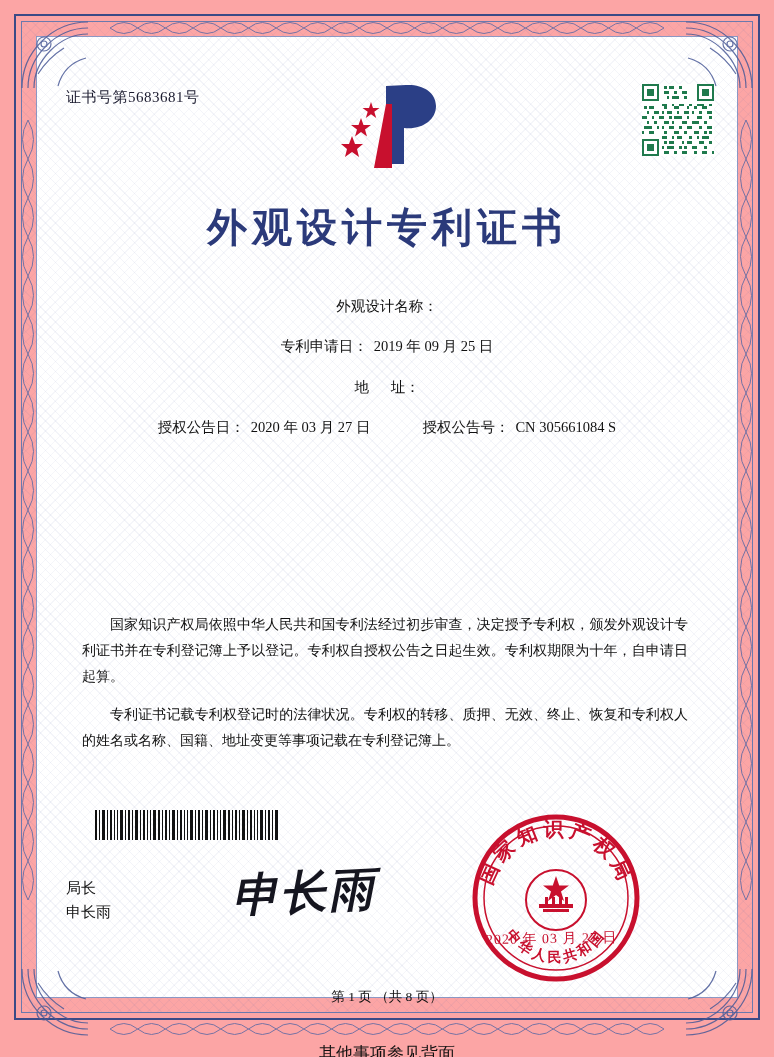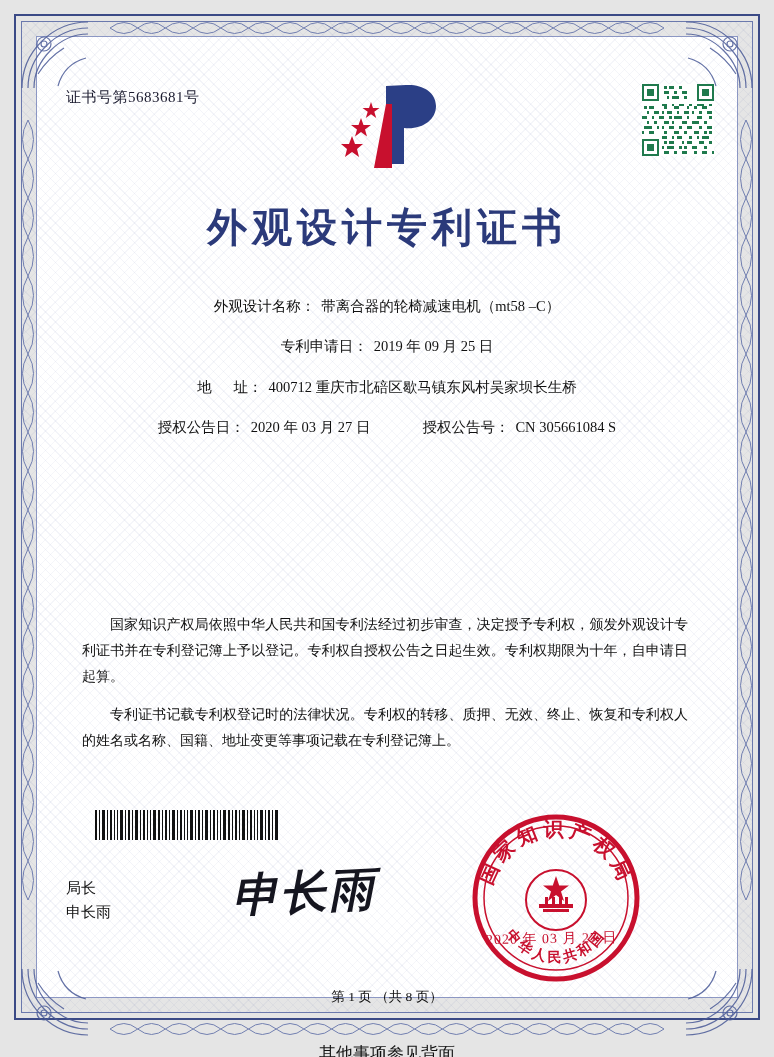--- a/index.html
+++ b/index.html
@@ -8,21 +8,21 @@
     background: #ffffff;
   }
   body {
     font-family: "Liberation Serif", "DejaVu Serif", serif;
     color: #1a1a2e;
   }
   .page {
     position: relative;
     width: 774px;
     height: 1057px;
-    background: #e5e5e5;
+    background: #fca5a5;
     overflow: hidden;
   }
 
   
   .border-outer {
     position: absolute;
     left: 14px; top: 14px;
     width: 746px; height: 1006px;
     border: 2px solid #3b4a86;
     box-sizing: border-box;
@@ -409,29 +409,27 @@
       <polygon points="39,38 41.5,45 49,45 43,49.5 45,56.5 39,52 33,56.5 35,49.5 29,45 36.5,45"></polygon>
       <polygon points="49,22 51,28 57.5,28 52.3,31.8 54.2,38 49,34.2 43.8,38 45.7,31.8 40.5,28 47,28"></polygon>
     </g>
   </svg>
 
   <div class="title">外观设计专利证书</div>
 
   <div class="fields">
     <div class="field-row">
       <span class="field-label">外观设计名称：</span>
-      <span class="field-value">带离合器的轮椅减速电机（mt58 –C）</span>
     </div>
     <div class="field-row">
       <span class="field-label">专利申请日：</span>
       <span class="field-value">2019 年 09 月 25 日</span>
     </div>
     <div class="field-row">
       <span class="field-label">地      址：</span>
-      <span class="field-value">400712 重庆市北碚区歇马镇东风村吴家坝长生桥</span>
     </div>
     <div class="field-row two-col">
       <span class="field-label">授权公告日：</span>
       <span class="field-value">2020 年 03 月 27 日</span>
       <span class="field-label second-label">授权公告号：</span>
       <span class="field-value">CN 305661084 S</span>
     </div>
   </div>
 
   <div class="body-text">

